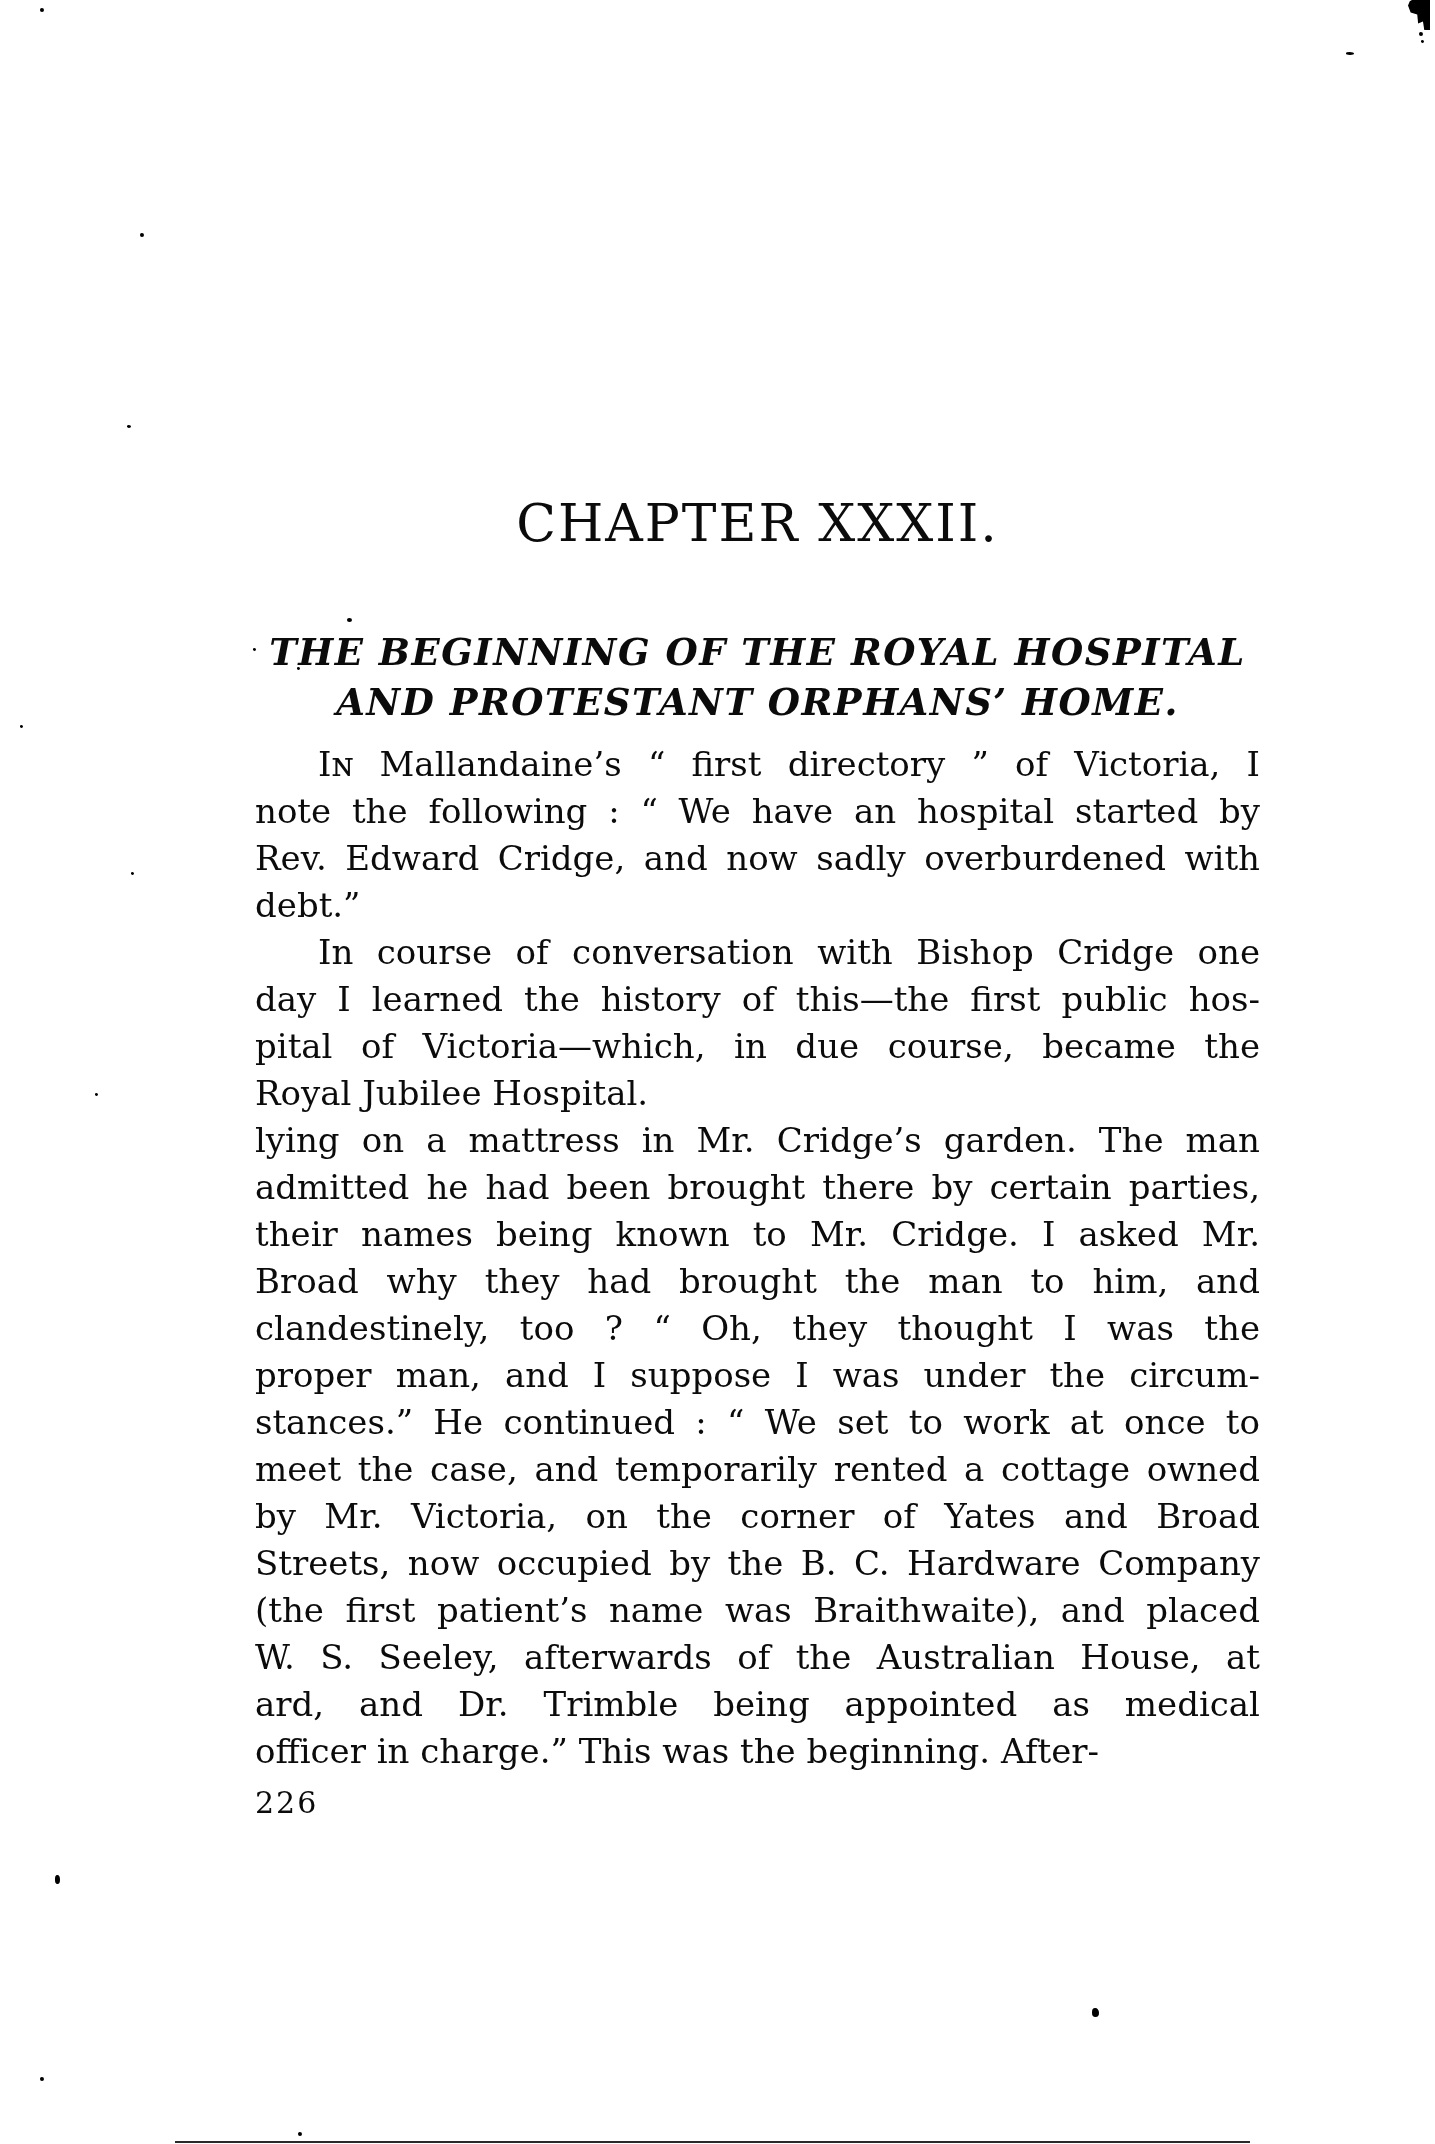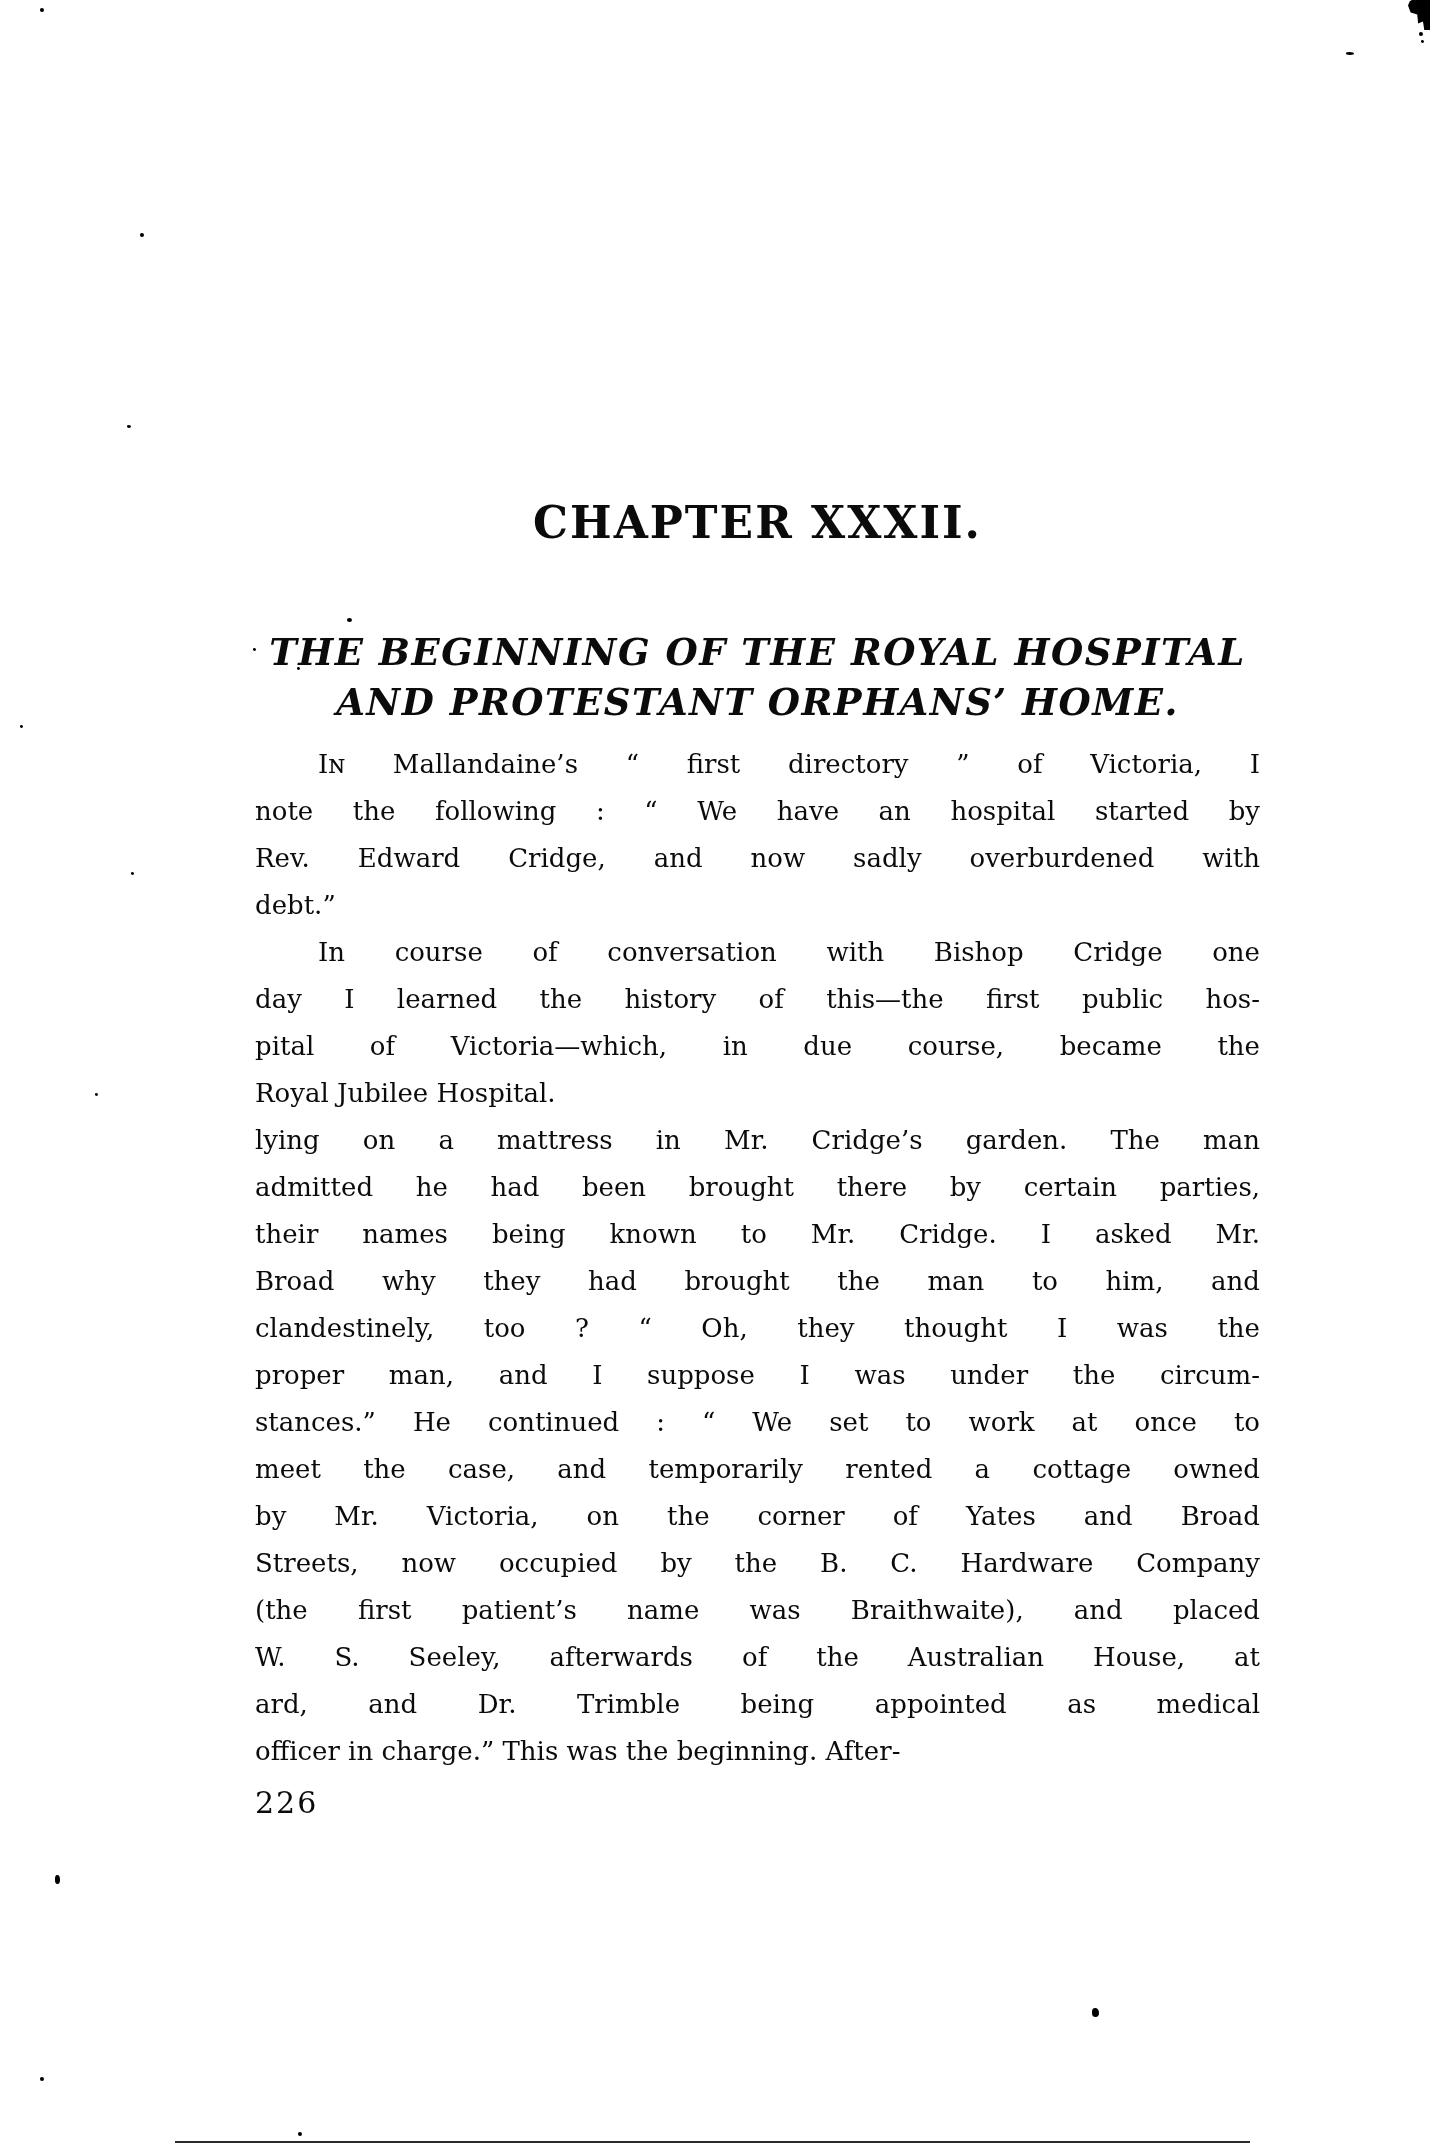--- a/index.html
+++ b/index.html
@@ -9,42 +9,42 @@
     background:#ffffff;
     color:#0b0b0b;
     font-family:"DejaVu Serif","Liberation Serif",serif;
     overflow:hidden;
     box-sizing:border-box;
     padding-top:497px;
   }
   .chapter{
     margin:0 0 0 255px;
     width:1005px;
-    font-size:44px;
-    font-weight:bold;
+    font-size:52px;
+    font-weight:normal;
     line-height:52px;
     text-align:center;
     letter-spacing:2px;
     white-space:nowrap;
   }
   .title-block{
     margin:78px 0 0 255px;
     width:1005px;
     text-align:center;
     font-style:italic;
     font-weight:bold;
     font-size:37px;
     line-height:50px;
     letter-spacing:1.5px;
   }
   .title-block .title-line{white-space:nowrap;}
   .body-text{
     margin:14px 0 0 255px;
     width:1005px;
-    font-size:26px;
+    font-size:34px;
     line-height:47px;
   }
   .para{margin:0;}
   .line{
     text-align:justify;
     text-align-last:justify;
     -moz-text-align-last:justify;
     height:47px;
     overflow:hidden;
   }

